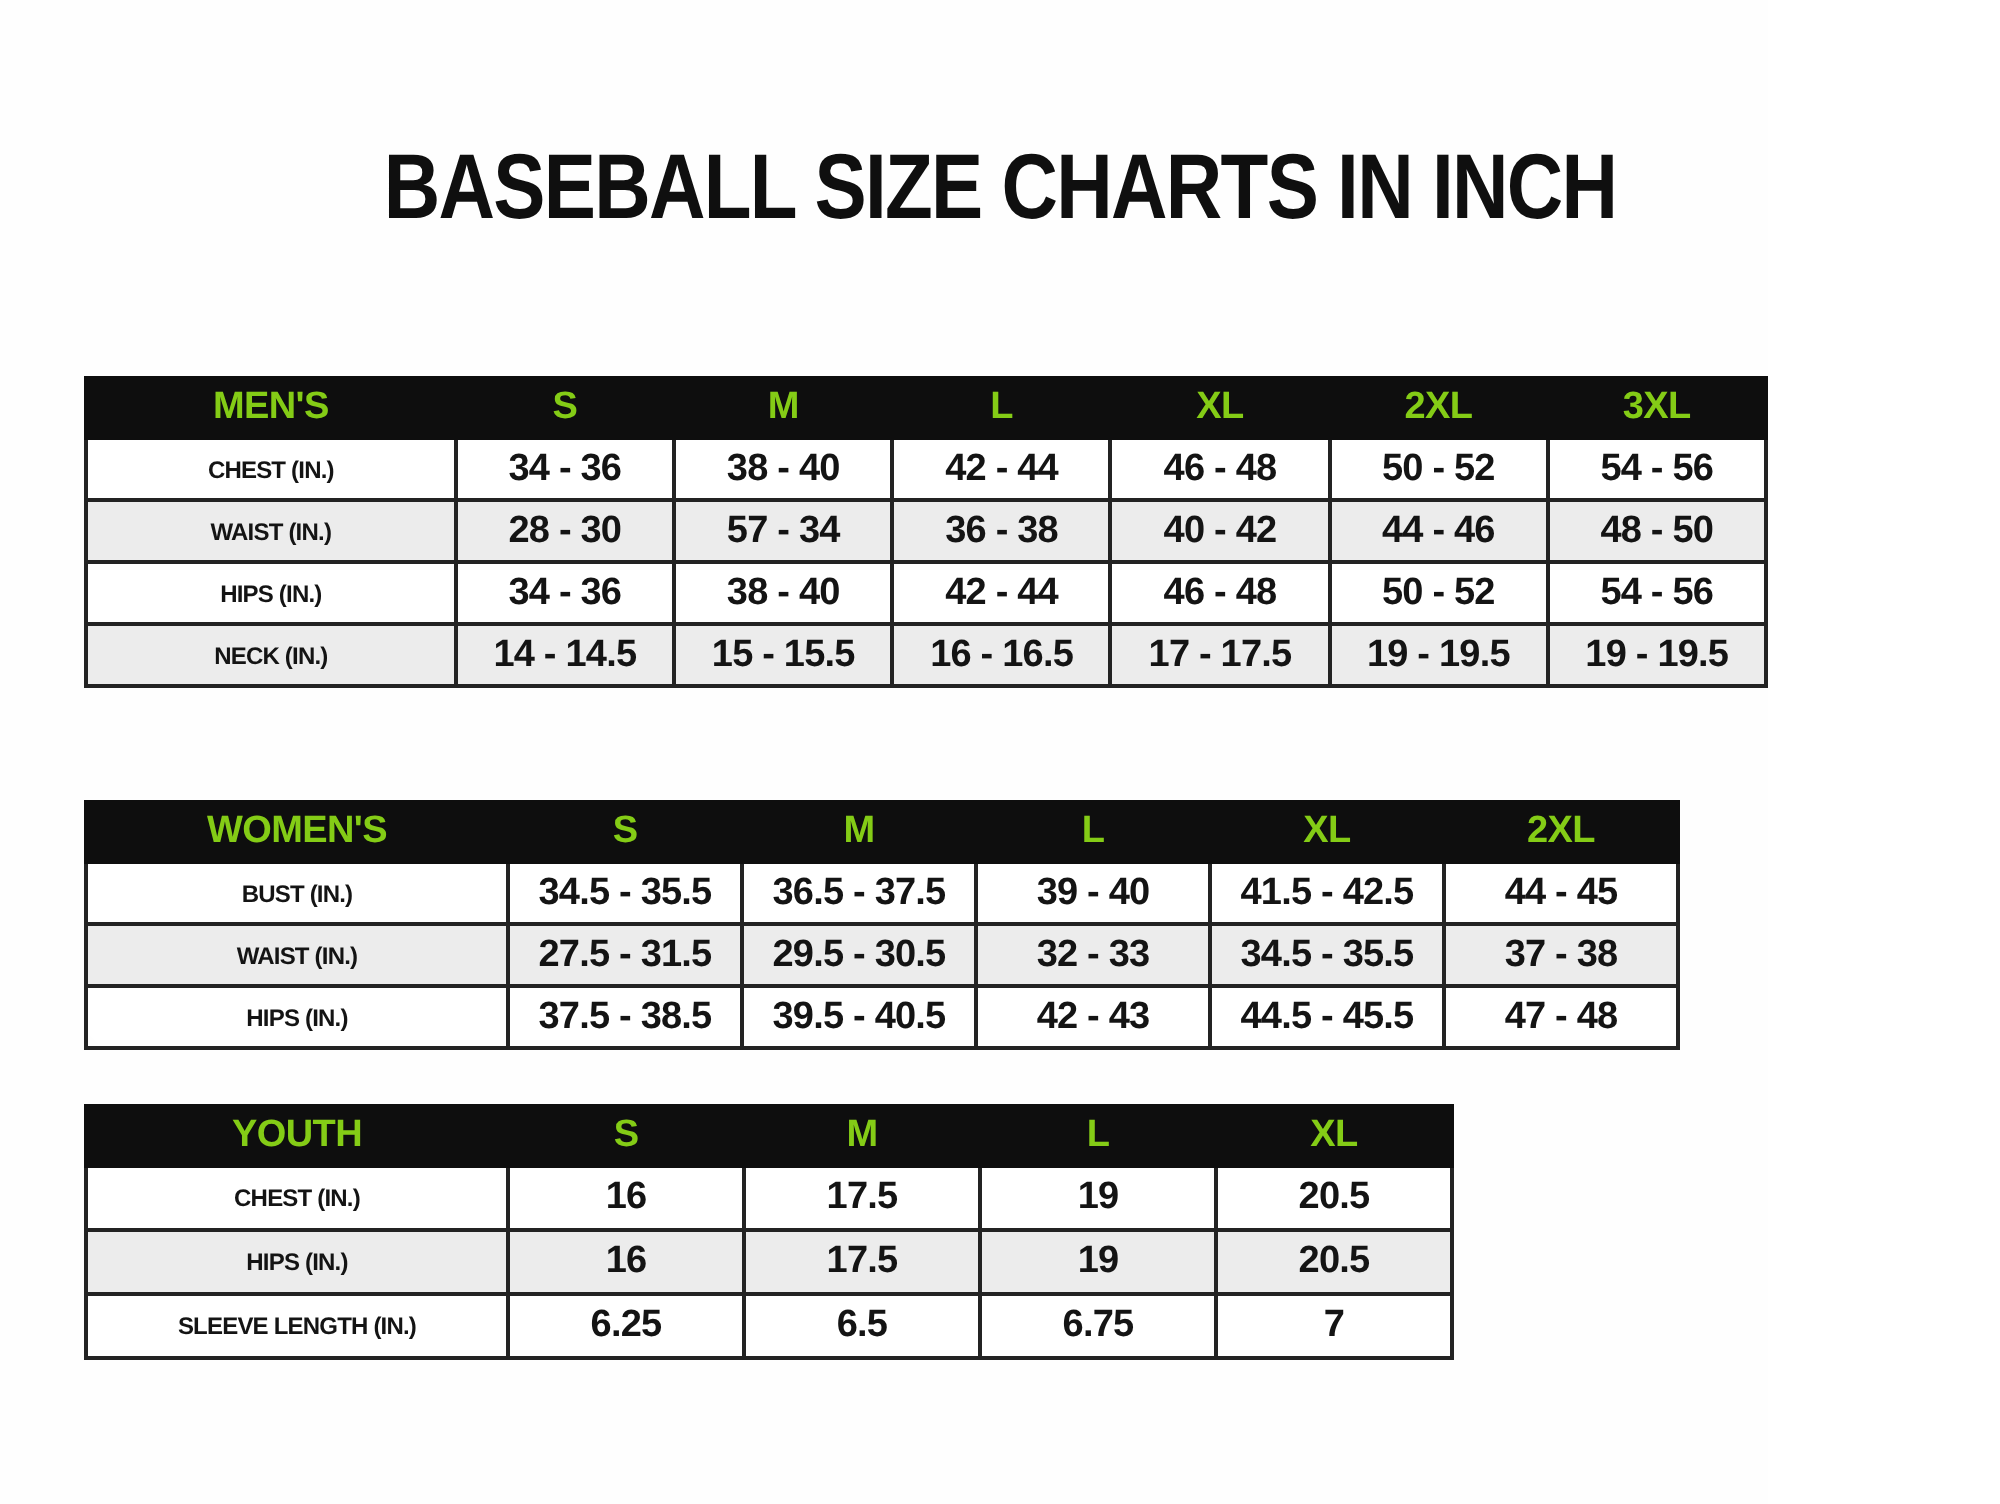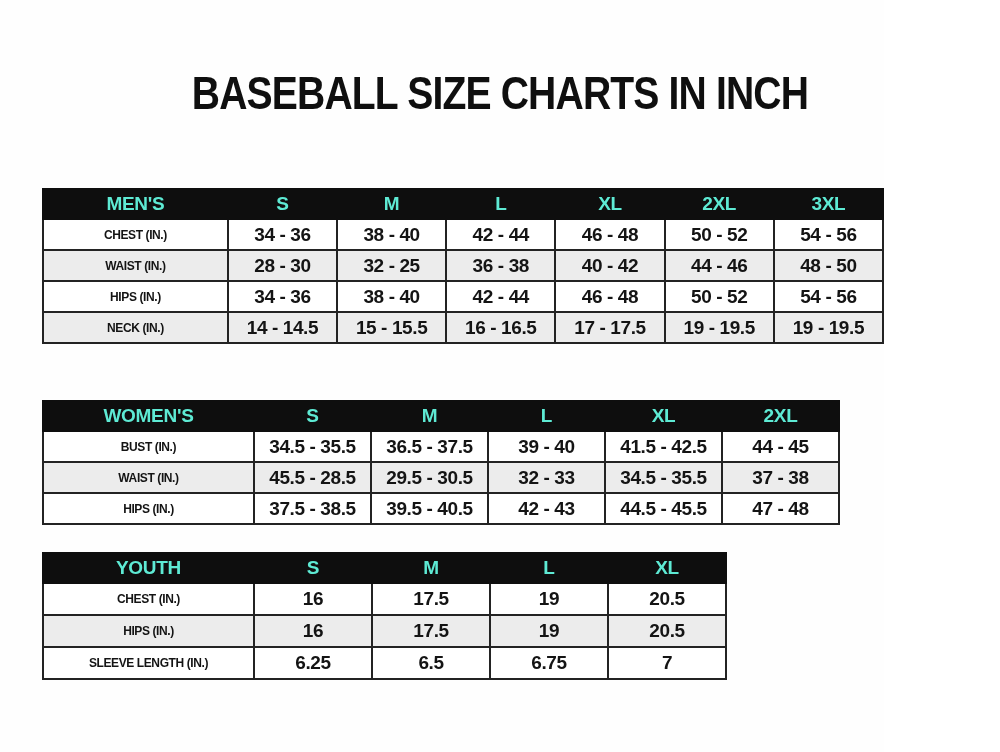--- a/index.html
+++ b/index.html
@@ -27,21 +27,21 @@
     white-space: nowrap;
   }
   table.size {
     position: absolute;
     border-collapse: collapse;
     table-layout: fixed;
     background: #ffffff;
   }
   table.size th {
     background: #0e0e0e;
-    color: #5eead4;
+    color: #84cc16;
     font-weight: 700;
     font-size: 19px;
     border: 2px solid #0e0e0e;
     padding: 0;
     letter-spacing: -0.3px;
   }
   table.size td {
     border: 2px solid #232323;
     text-align: center;
     font-weight: 700;
@@ -97,21 +97,21 @@
         <td>34 - 36</td>
         <td>38 - 40</td>
         <td>42 - 44</td>
         <td>46 - 48</td>
         <td>50 - 52</td>
         <td>54 - 56</td>
       </tr>
       <tr>
         <td class="lbl">WAIST (IN.)</td>
         <td>28 - 30</td>
-        <td>32 - 25</td>
+        <td>57 - 34</td>
         <td>36 - 38</td>
         <td>40 - 42</td>
         <td>44 - 46</td>
         <td>48 - 50</td>
       </tr>
       <tr>
         <td class="lbl">HIPS (IN.)</td>
         <td>34 - 36</td>
         <td>38 - 40</td>
         <td>42 - 44</td>
@@ -154,21 +154,21 @@
       <tr>
         <td class="lbl">BUST (IN.)</td>
         <td>34.5 - 35.5</td>
         <td>36.5 - 37.5</td>
         <td>39 - 40</td>
         <td>41.5 - 42.5</td>
         <td>44 - 45</td>
       </tr>
       <tr>
         <td class="lbl">WAIST (IN.)</td>
-        <td>45.5 - 28.5</td>
+        <td>27.5 - 31.5</td>
         <td>29.5 - 30.5</td>
         <td>32 - 33</td>
         <td>34.5 - 35.5</td>
         <td>37 - 38</td>
       </tr>
       <tr>
         <td class="lbl">HIPS (IN.)</td>
         <td>37.5 - 38.5</td>
         <td>39.5 - 40.5</td>
         <td>42 - 43</td>

